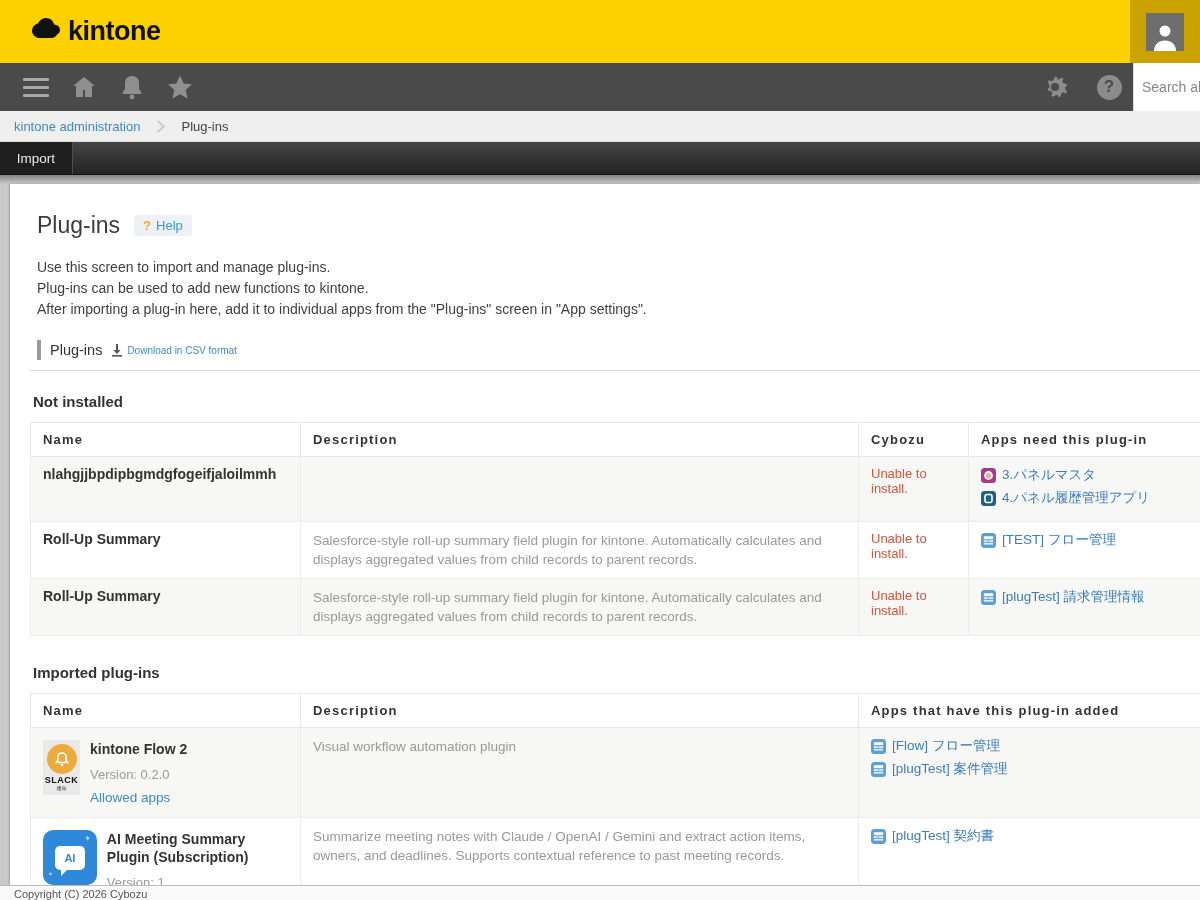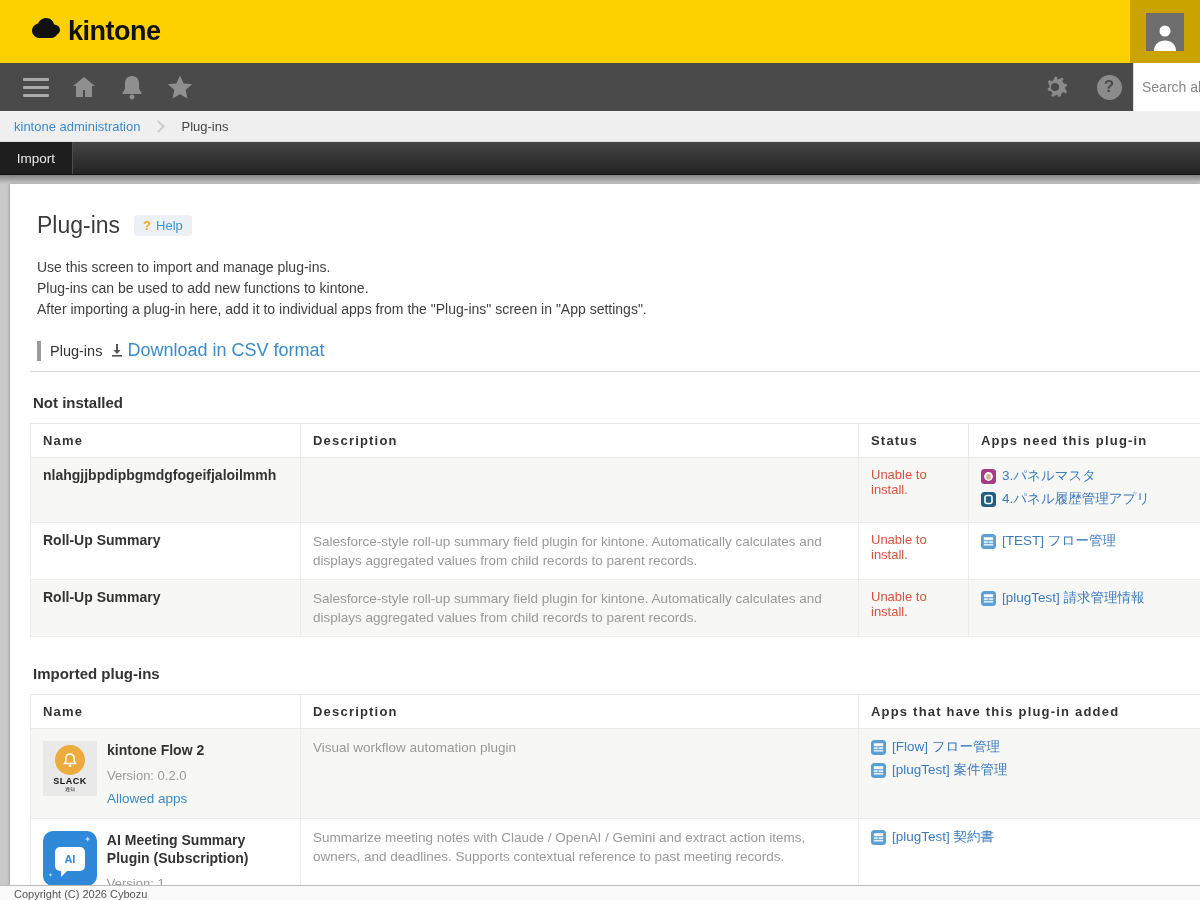--- a/index.html
+++ b/index.html
@@ -39,41 +39,41 @@
   .panel { background:#fff; height:100%; padding:22px 0 0 20px; box-shadow:-1px 0 2px rgba(0,0,0,0.2); overflow:hidden; }
   .title-row { display:flex; align-items:center; gap:14px; margin:6px 0 18px 7px; }
   .page-title { font-size:23px; color:#3c3c3c; font-weight:400; }
   .help-badge { background:#edf1f5; border-radius:3px; padding:3px 9px; font-size:13px; cursor:pointer; display:flex; gap:5px; align-items:center; }
   .help-q { color:#f5a623; font-weight:bold; }
   .help-t { color:#3b97d3; }
   .intro { margin-left:7px; font-size:14px; color:#3f3f3f; line-height:21px; margin-bottom:20px; }
   .section-row { display:flex; align-items:center; gap:9px; border-bottom:1px solid #d9d9d9; padding:0 0 10px 7px; margin-bottom:22px; }
   .section-bar { width:4px; height:20px; background:#9a9a9a; }
   .section-label { font-size:14.5px; color:#333; }
-  .dl-link { display:flex; align-items:center; gap:4px; color:#3b8bc8; font-size:18px; text-decoration:none; cursor:pointer; }
+  .dl-link { display:flex; align-items:center; gap:4px; color:#3b8bc8; font-size:10px; text-decoration:none; cursor:pointer; }
 
   .tbl-heading { font-size:15px; font-weight:bold; color:#333; margin:0 0 12px 3px; }
   table { border-collapse:collapse; table-layout:fixed; width:1170px; margin-bottom:28px;border-radius:22px; }
   th { text-align:left; font-size:13px; color:#333; letter-spacing:1.2px; padding:9px 12px; background:#fff; border:1px solid #e8e8e8; font-weight:bold; }
   td { vertical-align:top; padding:9px 12px; border:1px solid #ececec; font-size:13.5px; }
   tr.alt td { background:#f7f7f6; }
   td.last, th.last { border-right:none; }
   .p-name { font-weight:bold; color:#333; font-size:14px; }
   .p-desc { color:#999; line-height:19px; }
   .p-status { color:#d6543c; font-size:13px; }
   .app-link { display:flex; align-items:center; gap:6px; color:#3b7bbf; text-decoration:none; font-size:13.5px; margin-bottom:5px; cursor:pointer; }
   .app-ico { flex:0 0 auto; display:block; }
 
   
   .imp-cell { display:flex; gap:10px; padding:3px 0; }
   .imp-meta { display:flex; flex-direction:column; }
   .imp-name { font-weight:bold; color:#333; font-size:14px; line-height:18px; margin-bottom:9px; max-width:185px; }
   .imp-version { color:#9a9a9a; font-size:13px; margin-bottom:8px; }
   .imp-allowed { color:#3b8bc8; font-size:13.5px; text-decoration:none; cursor:pointer; }
-  .slack-tile { width:54px; height:55px; background:#e9e9e9; display:flex; flex-direction:column; align-items:center; padding-top:4px; }
+  .slack-tile { width:37px; height:55px; background:#e9e9e9; display:flex; flex-direction:column; align-items:center; padding-top:4px; }
   .slack-circle { width:30px; height:30px; border-radius:50%; background:#ecab3c; display:flex; align-items:center; justify-content:center; }
   .slack-word { font-size:9px; font-weight:bold; color:#111; letter-spacing:0.5px; margin-top:1px; }
   .slack-sub { font-size:5px; color:#333; }
   .ai-tile { position:relative; width:55px; height:55px; border-radius:10px; background:#2f88d8; display:flex; align-items:center; justify-content:center; }
   .ai-bubble { position:relative; width:30px; height:24px; background:#fff; border-radius:5px; display:flex; align-items:center; justify-content:center; font-weight:bold; font-size:11px; color:#2f88d8; }
   .ai-bubble::after { content:""; position:absolute; left:6px; bottom:-6px; border:4px solid transparent; border-top-color:#fff; border-left-color:#fff; }
   .ai-tile::before { content:"✦"; position:absolute; top:4px; right:6px; color:#bfe0fb; font-size:8px; }
   .ai-tile::after { content:"✦"; position:absolute; bottom:8px; left:5px; color:#bfe0fb; font-size:6px; }
 
   
@@ -184,21 +184,21 @@
     <colgroup>
           <col style="width:270px">
           <col style="width:558px">
           <col style="width:110px">
           <col>
         </colgroup>
     <tbody>
           <tr>
       <th>Name</th>
       <th>Description</th>
-      <th>Status</th>
+      <th>Cybozu</th>
       <th class="last">Apps need this plug-in</th>
     </tr>
     <tr class="alt">
       <td style="height:52px"><span class="p-name">nlahgjjbpdipbgmdgfogeifjaloilmmh</span></td>
       <td><span class="p-desc"></span></td>
       <td><span class="p-status">Unable to install.</span></td>
       <td class="last">
         <a class="app-link">
           <svg class="app-ico" width="15" height="15" viewBox="0 0 15 15">
                   <rect width="15" height="15" rx="3.5" fill="#a63a86"></rect>

